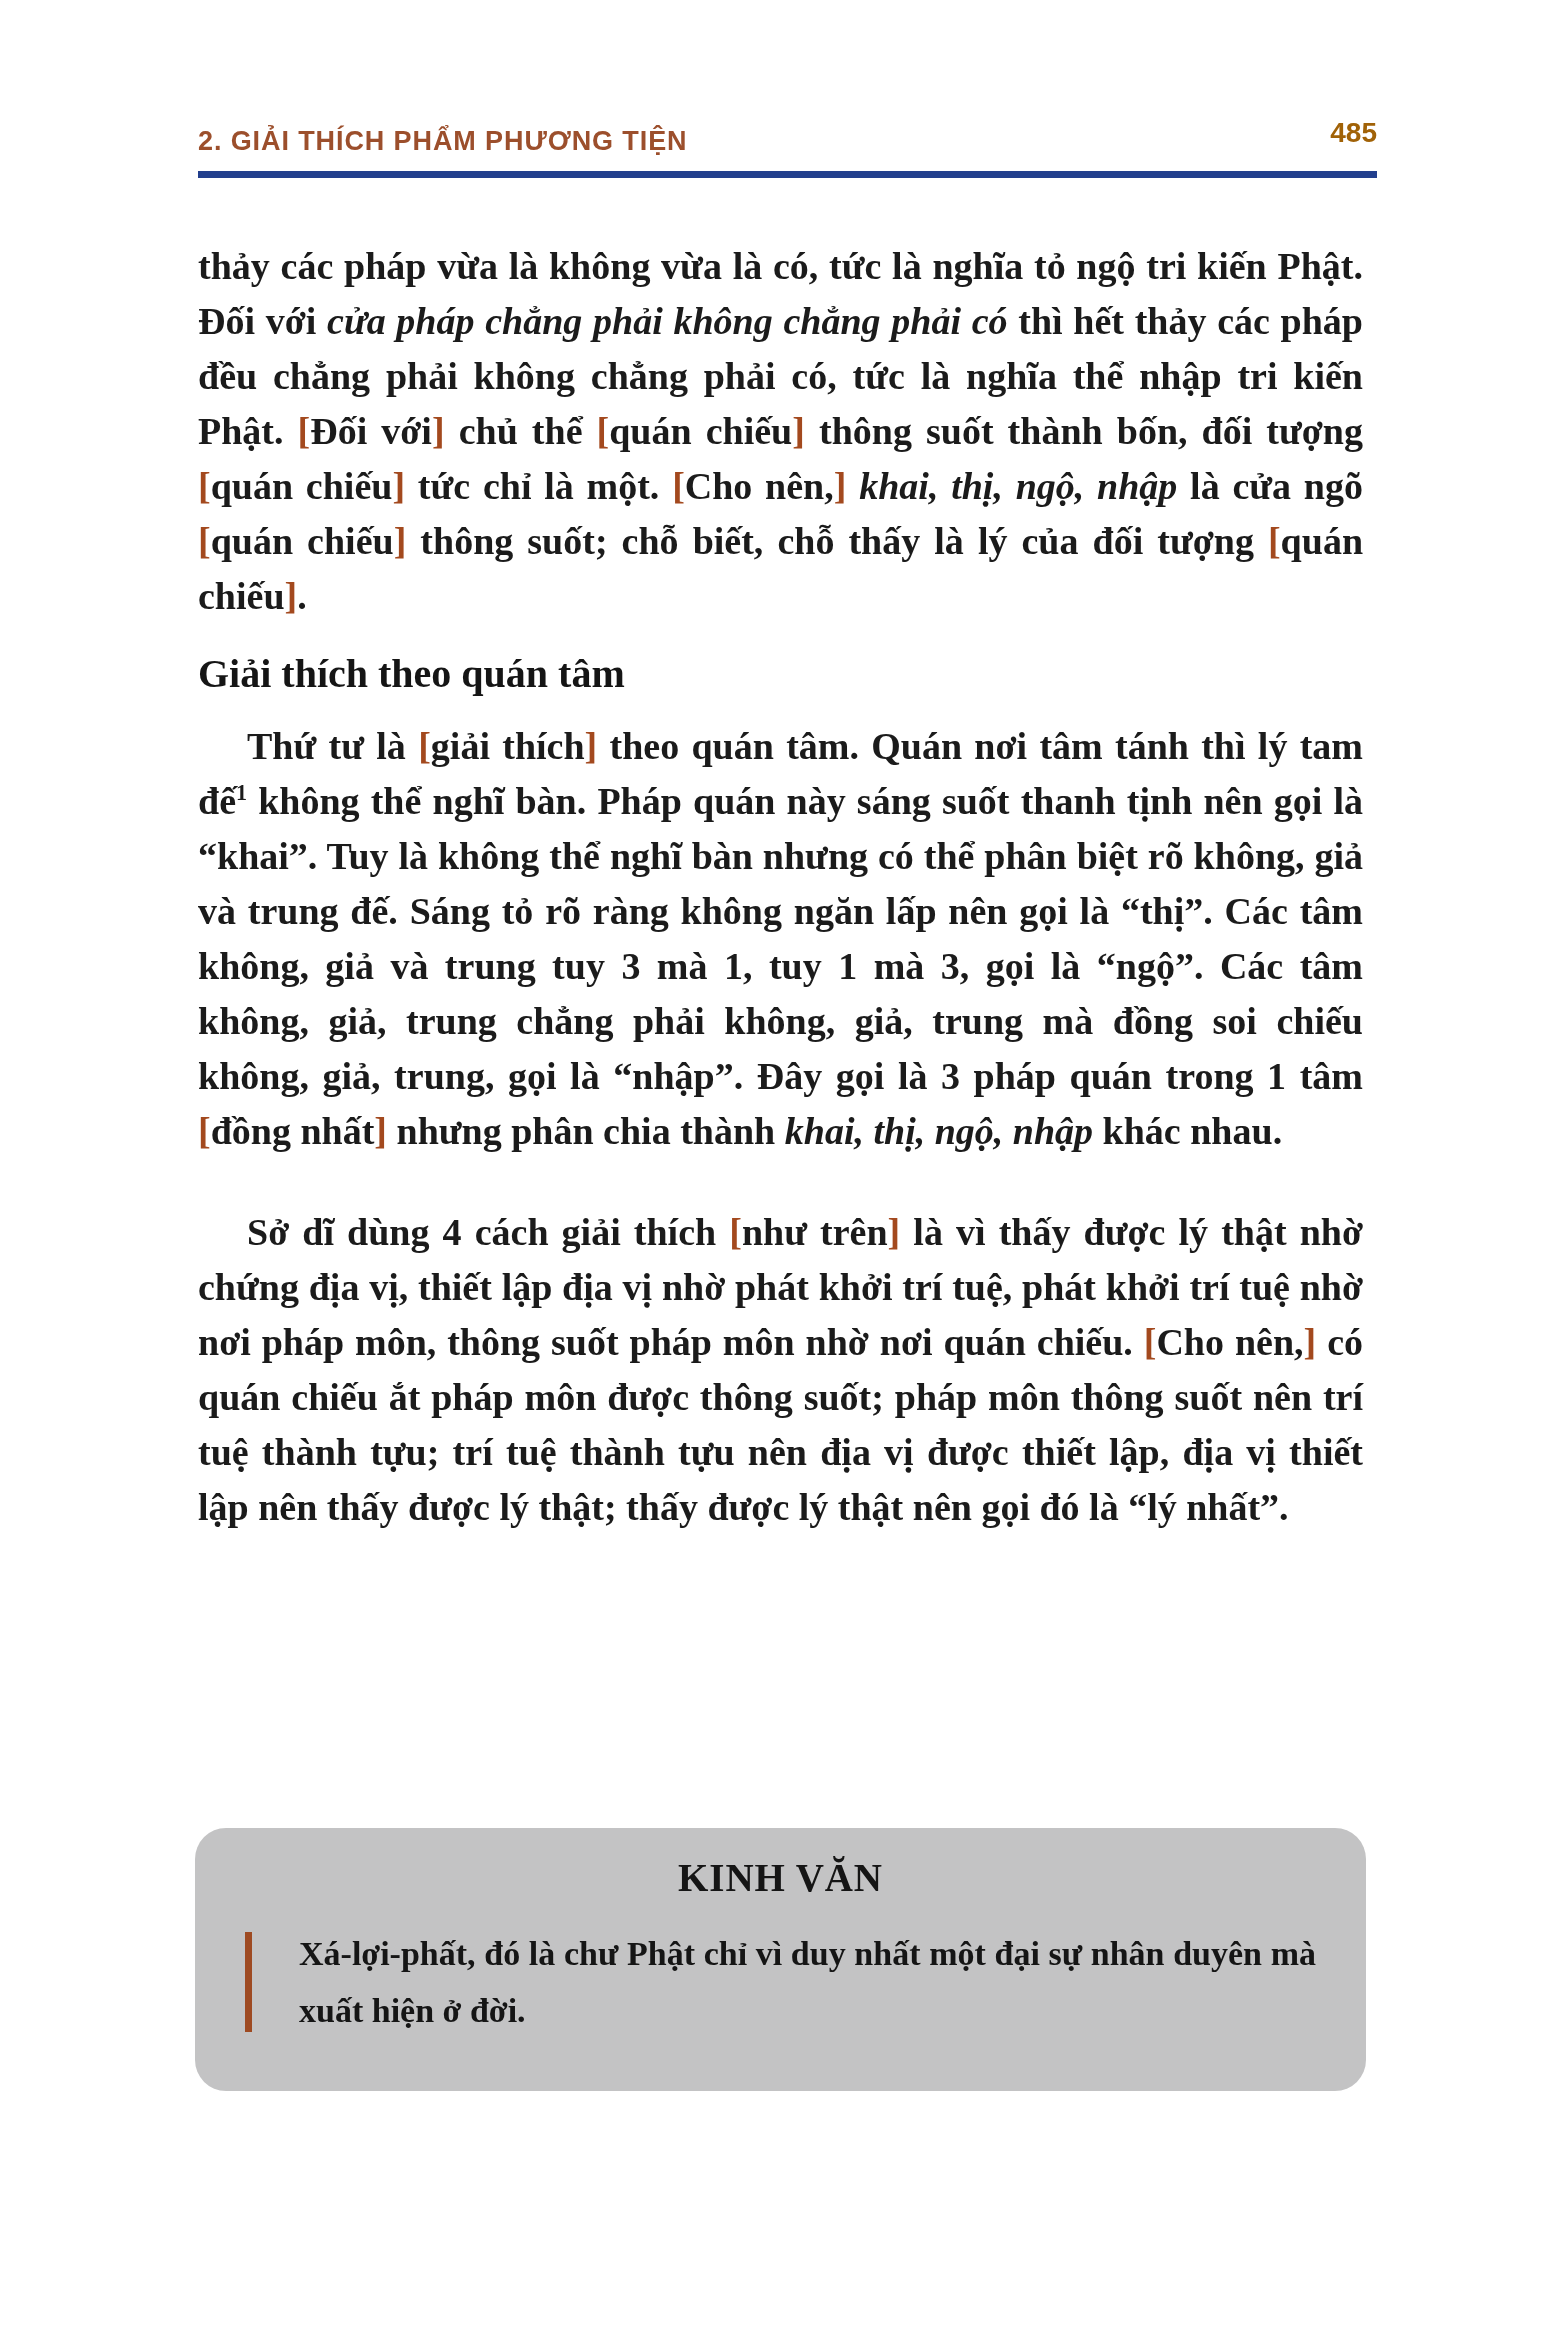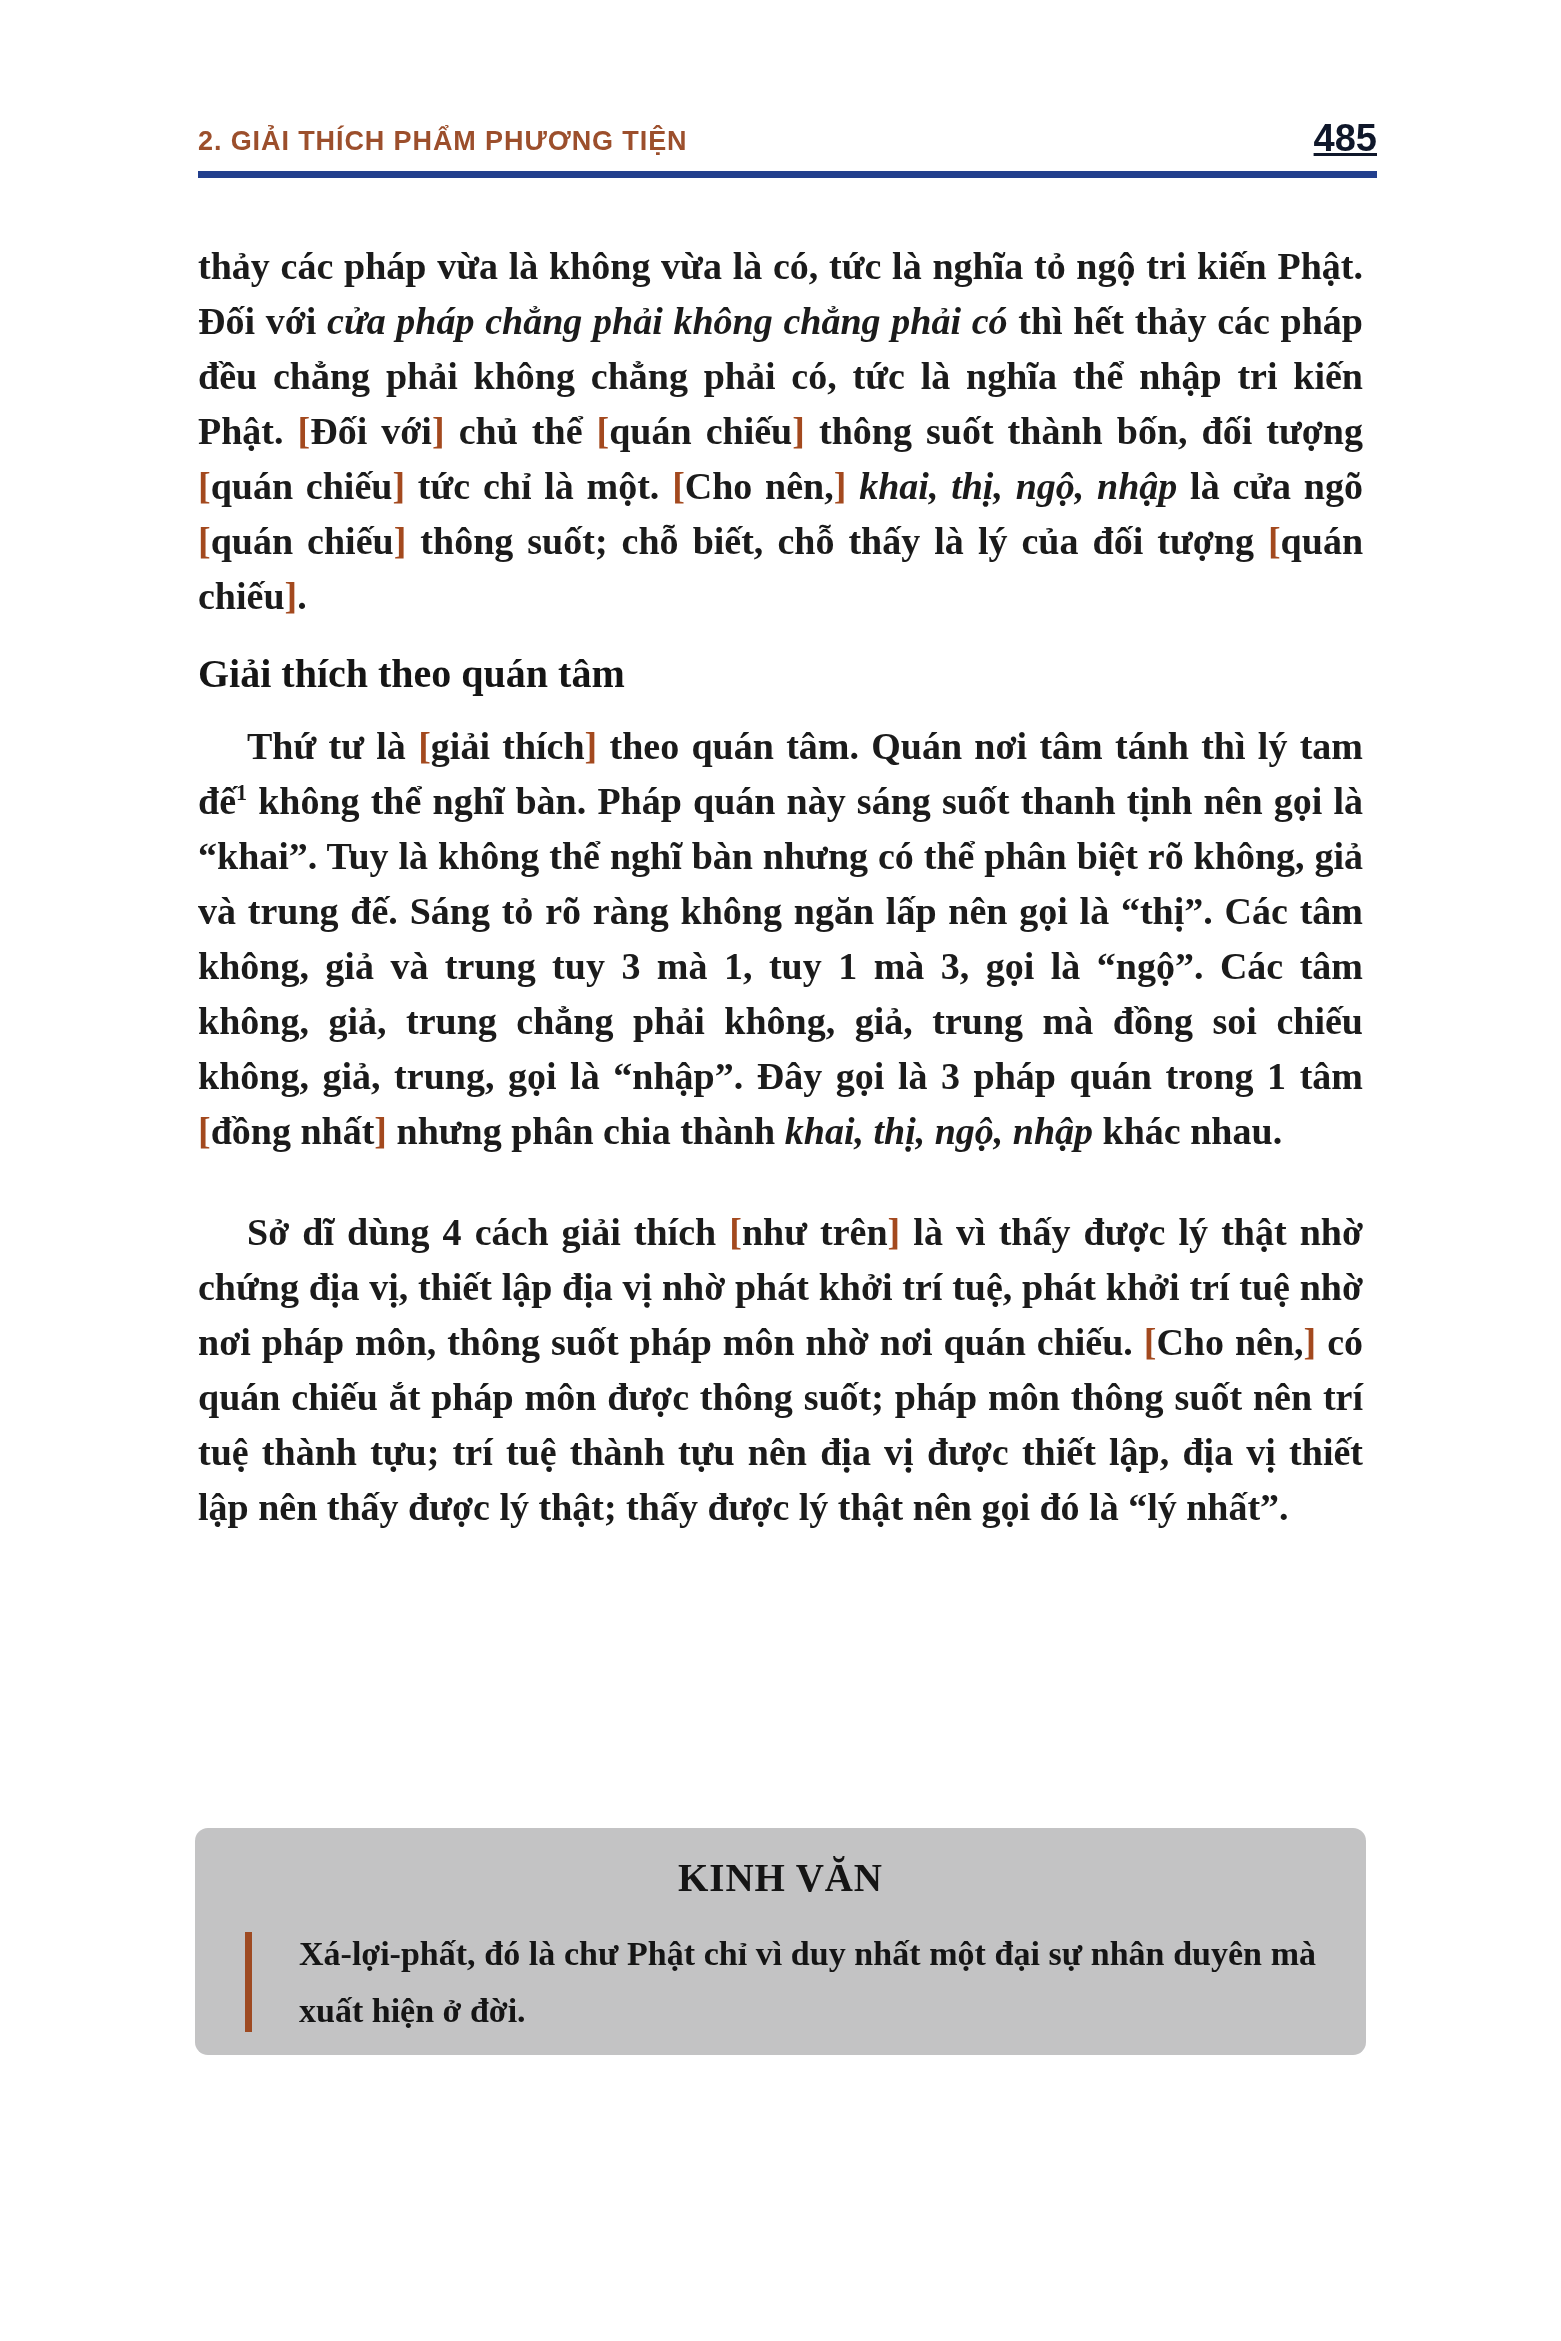--- a/index.html
+++ b/index.html
@@ -16,23 +16,22 @@
   .header { position: absolute; top: 128px; left: 198px; right: 184px; }
   .running-head {
     font-family: "Liberation Sans", sans-serif;
     font-weight: bold; font-size: 27px; line-height: 1;
     letter-spacing: 0.9px;
     color: var(--c-rh, #9c4f2c);
   }
   .page-number {
     position: absolute; right: 0; top: -8.7px;
     font-family: "Liberation Sans", sans-serif;
-    font-weight: bold; font-size: 38px; line-height: 1;
-    color: #0f172a;
-    text-decoration: underline;
+    font-weight: bold; font-size: 28px; line-height: 1;
+    color: #a16207;
   }
   .header-rule { margin-top: 15.6px; height: 7.8px; background: var(--c-rule, #223f8d); }
 
   
   .body-text {
     position: absolute; top: 239px; left: 198px; right: 198px;
     color: #1b1b1b;
   }
   .para {
     margin: 0;
@@ -48,22 +47,22 @@
     font-weight: bold; color: #151515;
   }
   .it { font-style: italic; }
   .bk { color: var(--c-bk, #a3491e); }
   sup.fn-ref { font-size: 58%; line-height: 0; vertical-align: super; }
 
   
   .kinh-van {
     position: absolute; top: 1828px; left: 195px; right: 195px;
     background: var(--c-box, #c3c3c4);
-    border-radius: 13px;
-    padding: 26px 50px 16px 50px;
+    border-radius: 31px;
+    padding: 26px 50px 52px 50px;
     box-sizing: border-box;
     color: #151515;
   }
   .kv-title {
     text-align: center;
     font-weight: bold; font-size: 39px; line-height: 1.25;
     letter-spacing: 0.9px;
   }
   .kv-quote-row { display: flex; margin-top: 22.6px; justify-content: center; }
   .kv-bar {

